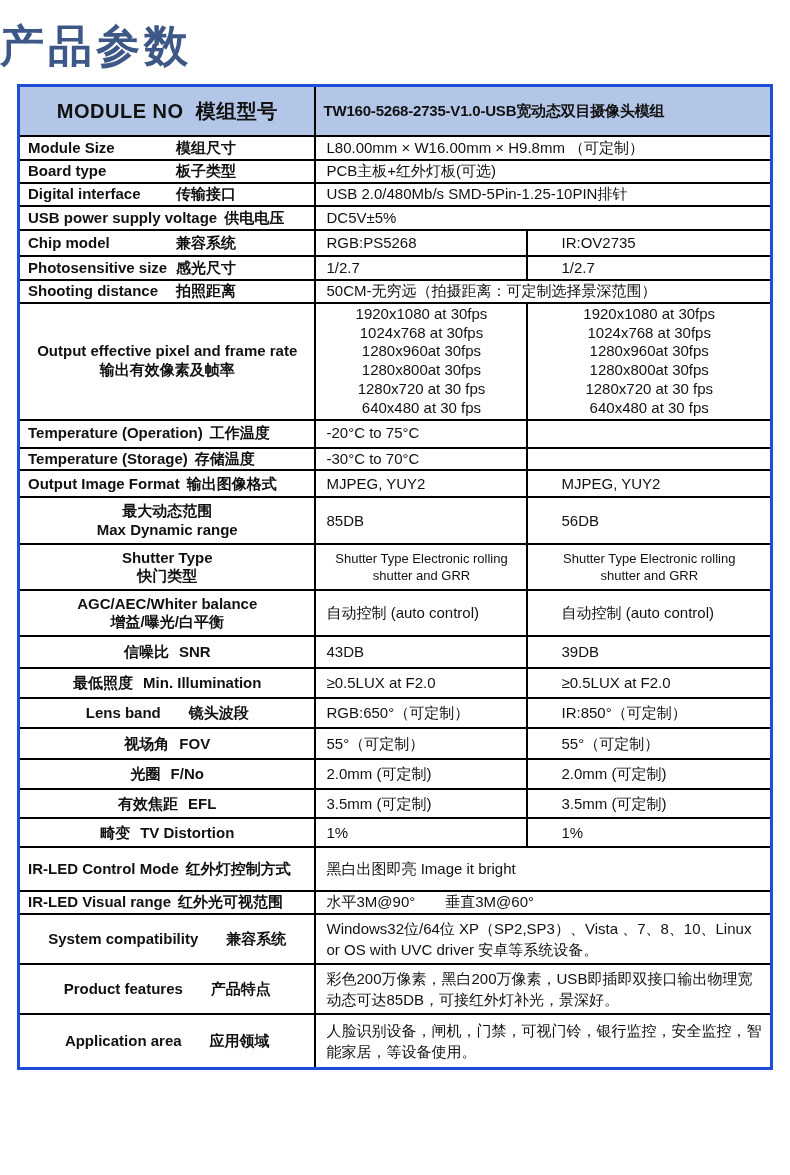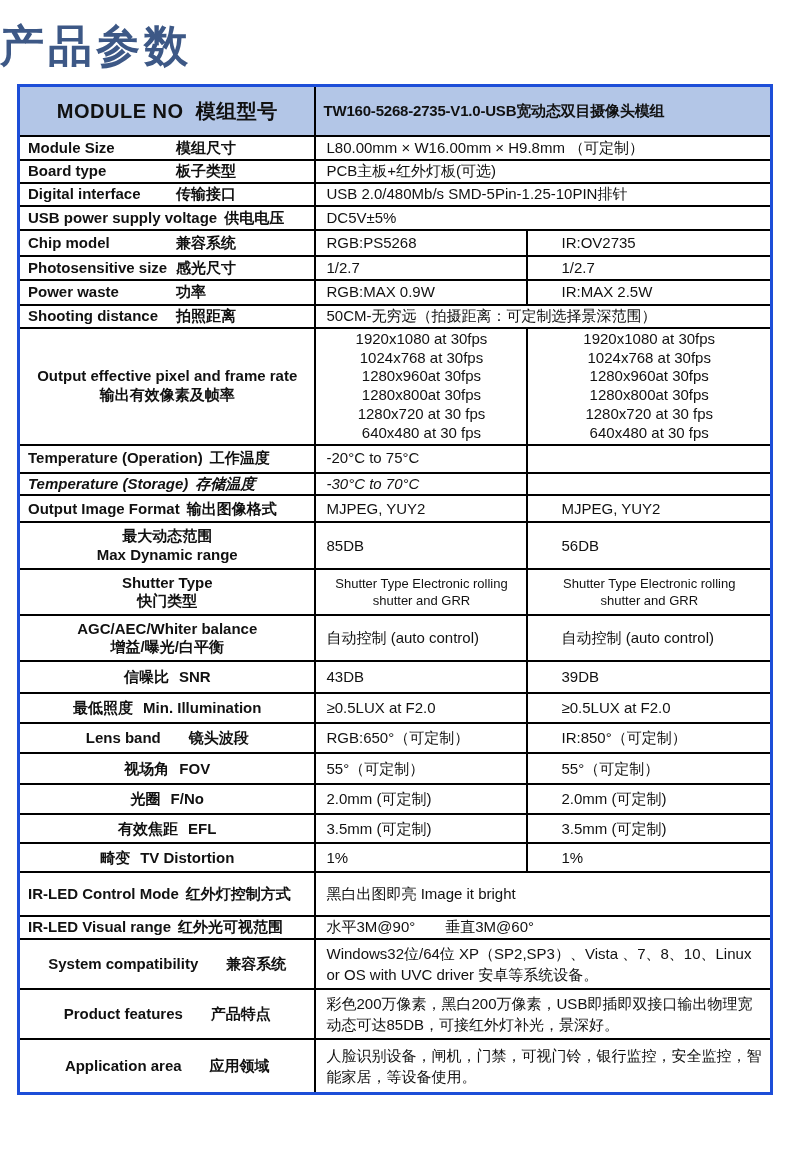--- a/index.html
+++ b/index.html
@@ -102,25 +102,20 @@
       <tr style="height: 26px;">
         <td class="lbl tab"><span class="en-part">Chip model</span><span class="zh-part">兼容系统</span></td>
         <td class="v1"><span class="">RGB:PS5268</span></td>
         <td class="v2"><span class="">IR:OV2735</span></td>
       </tr>
       <tr style="height: 24px;">
         <td class="lbl tab"><span class="en-part">Photosensitive size</span><span class="zh-part">感光尺寸</span></td>
         <td class="v1"><span class="">1/2.7</span></td>
         <td class="v2"><span class="">1/2.7</span></td>
       </tr>
-      <tr style="height: 25px;">
-        <td class="lbl tab"><span class="en-part">Power waste</span><span class="zh-part">功率</span></td>
-        <td class="v1"><span class="">RGB:MAX 0.9W</span></td>
-        <td class="v2"><span class="">IR:MAX 2.5W</span></td>
-      </tr>
       <tr style="height: 19px; border-radius: 11px;">
         <td class="lbl tab"><span class="en-part">Shooting distance</span><span class="zh-part">拍照距离</span></td>
         <td class="v1" colspan="2"><span class="">50CM-无穷远（拍摄距离：可定制选择景深范围）</span></td>
       </tr>
       <tr style="height: 117px;">
         <td class="lbl center2">
           <span class="en-part" style="display: block;">Output effective pixel and frame rate</span>
           <span class="zh-part" style="display: block;">输出有效像素及帧率</span>
         </td>
         <td class="v1 cc">
@@ -138,21 +133,21 @@
           <span class="cell-line">1280x800at 30fps</span>
           <span class="cell-line">1280x720 at 30 fps</span>
           <span class="cell-line">640x480 at 30 fps</span>
         </td>
       </tr>
       <tr style="height: 28px;">
         <td class="lbl inline"><span class="en-part">Temperature (Operation)</span><span class="zh-part">工作温度</span></td>
         <td class="v1"><span class="">-20°C to 75°C</span></td>
         <td class="v2"></td>
       </tr>
-      <tr style="height: 20px; font-style: italic;">
+      <tr style="height: 20px;">
         <td class="lbl inline"><span class="en-part">Temperature (Storage)</span><span class="zh-part">存储温度</span></td>
         <td class="v1"><span class="">-30°C to 70°C</span></td>
         <td class="v2"></td>
       </tr>
       <tr style="height: 27px;">
         <td class="lbl inline"><span class="en-part">Output Image Format</span><span class="zh-part">输出图像格式</span></td>
         <td class="v1"><span class="">MJPEG, YUY2</span></td>
         <td class="v2"><span class="">MJPEG, YUY2</span></td>
       </tr>
       <tr style="height: 47px;">

